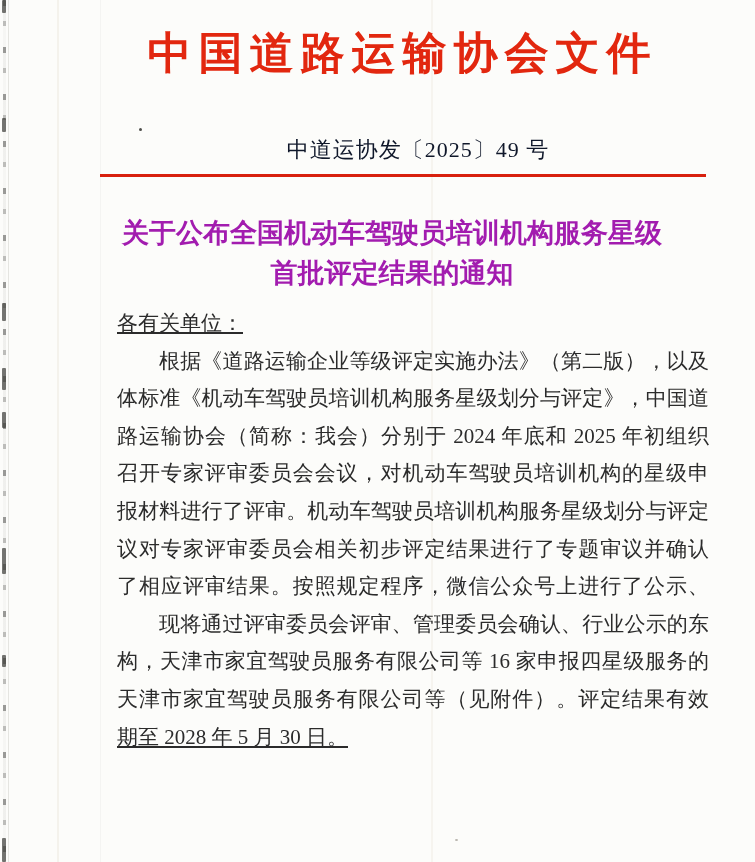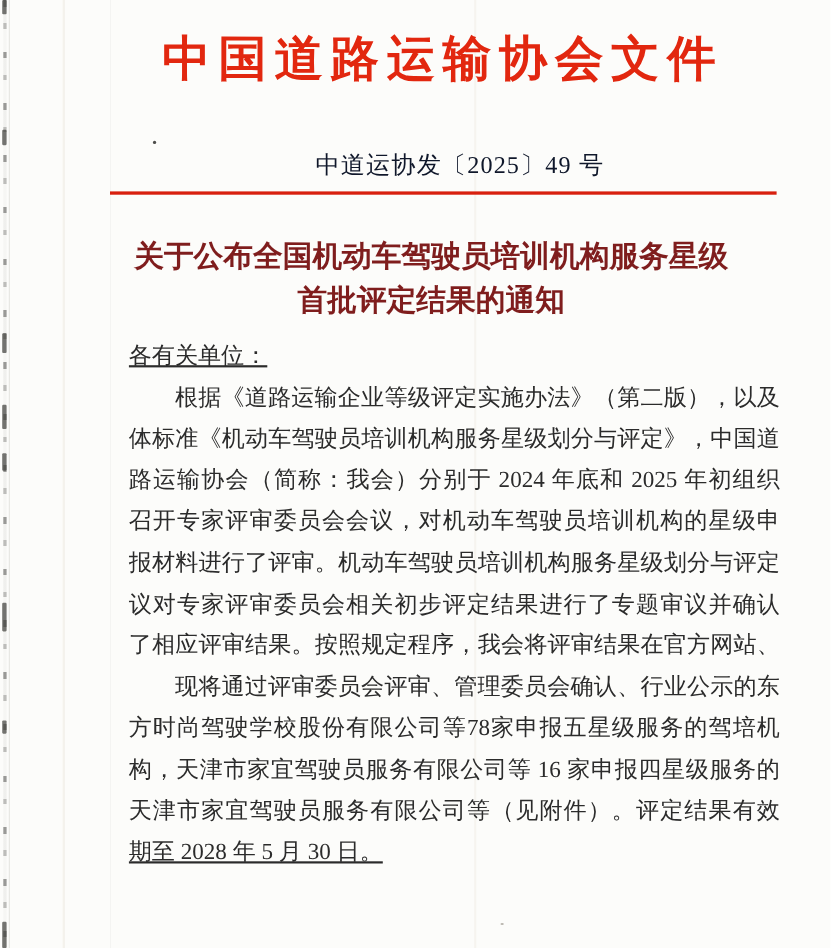--- a/index.html
+++ b/index.html
@@ -52,21 +52,21 @@
   .redline {
     position: absolute; left: 100px; top: 174px; width: 606px; height: 3px;
     background: #d8200e;
   }
 
   
   .title {
     position: absolute; left: 72px; top: 213px; width: 640px;
     text-align: center;
     font-weight: bold; font-size: 27px; line-height: 40px;
-    color: #7f1d1d;
+    color: #a21caf;
   }
 
   
   .bodytext {
     position: absolute; left: 117px; top: 305px; width: 592px;
     font-size: 21px;
   }
   .line {
     height: 37.6px; line-height: 37.6px;
     overflow: hidden;
@@ -111,22 +111,21 @@
 
   <div class="bodytext">
     <div class="line last">各有关单位：</div>
 
     <div class="line first">根据《道路运输企业等级评定实施办法》（第二版），以及团</div>
     <div class="line">体标准《机动车驾驶员培训机构服务星级划分与评定》，中国道</div>
     <div class="line">路运输协会（简称：我会）分别于 2024 年底和 2025 年初组织</div>
     <div class="line">召开专家评审委员会会议，对机动车驾驶员培训机构的星级申</div>
     <div class="line">报材料进行了评审。机动车驾驶员培训机构服务星级划分与评定</div>
     <div class="line">议对专家评审委员会相关初步评定结果进行了专题审议并确认</div>
-    <div class="line">了相应评审结果。按照规定程序，我会将评审结果在官方网站、</div>
+    <div class="line">了相应评审结果。按照规定程序，微信公众号上进行了公示、</div>
 
     <div class="line first">现将通过评审委员会评审、管理委员会确认、行业公示的东</div>
-    <div class="line">方时尚驾驶学校股份有限公司等78家申报五星级服务的驾培机</div>
     <div class="line">构，天津市家宜驾驶员服务有限公司等 16 家申报四星级服务的</div>
     <div class="line">天津市家宜驾驶员服务有限公司等（见附件）。评定结果有效</div>
     <div class="line last">期至 2028 年 5 月 30 日。</div>
   </div>
 
 </div>
 
 </body></html>

